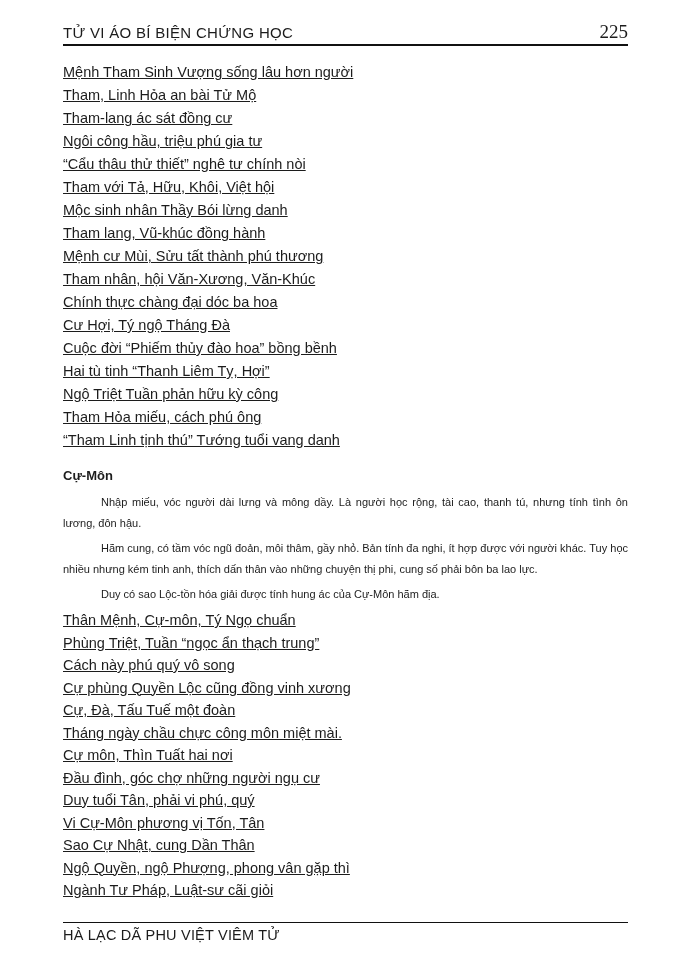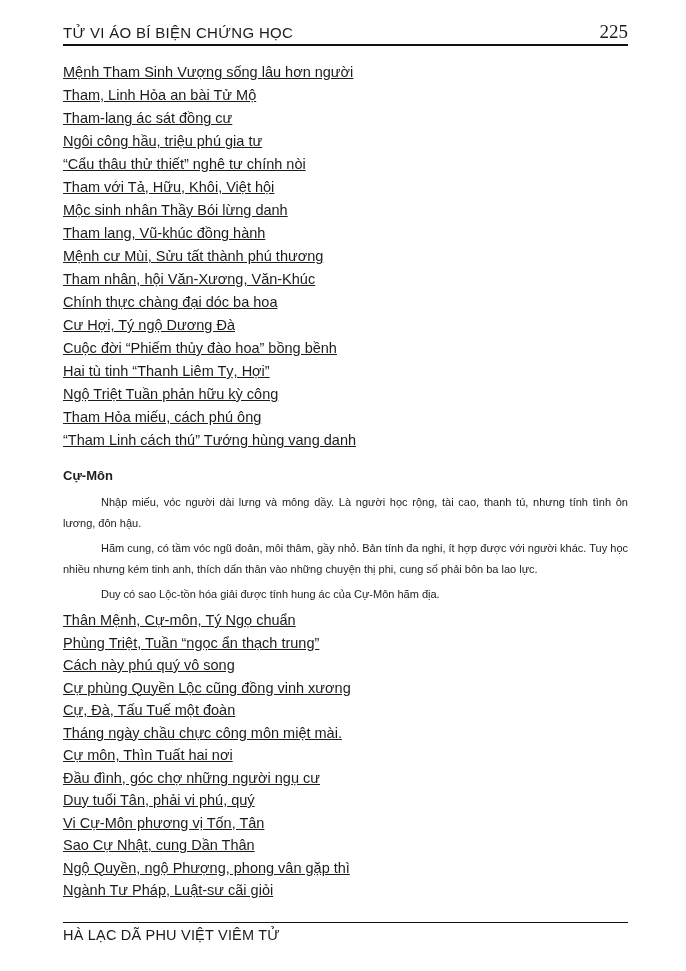--- a/index.html
+++ b/index.html
@@ -103,26 +103,26 @@
         <div class="verse-line">Tham, Linh Hỏa an bài Tử Mộ</div>
         <div class="verse-line">Tham-lang ác sát đồng cư</div>
         <div class="verse-line">Ngôi công hầu, triệu phú gia tư</div>
         <div class="verse-line">“Cẩu thâu thử thiết” nghê tư chính nòi</div>
         <div class="verse-line">Tham với Tả, Hữu, Khôi, Việt hội</div>
         <div class="verse-line">Mộc sinh nhân Thầy Bói lừng danh</div>
         <div class="verse-line">Tham lang, Vũ-khúc đồng hành</div>
         <div class="verse-line">Mệnh cư Mùi, Sửu tất thành phú thương</div>
         <div class="verse-line">Tham nhân, hội Văn-Xương, Văn-Khúc</div>
         <div class="verse-line">Chính thực chàng đại dóc ba hoa</div>
-        <div class="verse-line">Cư Hợi, Tý ngộ Dương Đà</div>
+        <div class="verse-line">Cư Hợi, Tý ngộ Tháng Đà</div>
         <div class="verse-line">Cuộc đời “Phiếm thủy đào hoa” bồng bềnh</div>
         <div class="verse-line">Hai tù tinh “Thanh Liêm Tỵ, Hợi”</div>
         <div class="verse-line">Ngộ Triệt Tuần phản hữu kỳ công</div>
         <div class="verse-line">Tham Hỏa miếu, cách phú ông</div>
-        <div class="verse-line">“Tham Linh cách thú” Tướng hùng vang danh</div>
+        <div class="verse-line">“Tham Linh tịnh thú” Tướng tuổi vang danh</div>
       </div>
 
     <h2 class="heading">Cự-Môn</h2>
 
     <div class="paragraphs">
         <p class="para">Nhập miếu, vóc người dài lưng và mông dầy. Là người học rộng, tài cao, thanh tú, nhưng tính tình ôn lương, đôn hậu.</p>
         <p class="para">Hãm cung, có tầm vóc ngũ đoản, môi thâm, gầy nhỏ. Bản tính đa nghi, ít hợp được với người khác. Tuy học nhiều nhưng kém tinh anh, thích dấn thân vào những chuyện thị phi, cung số phải bôn ba lao lực.</p>
         <p class="para">Duy có sao Lộc-tồn hóa giải được tính hung ác của Cự-Môn hãm địa.</p>
       </div>
 

